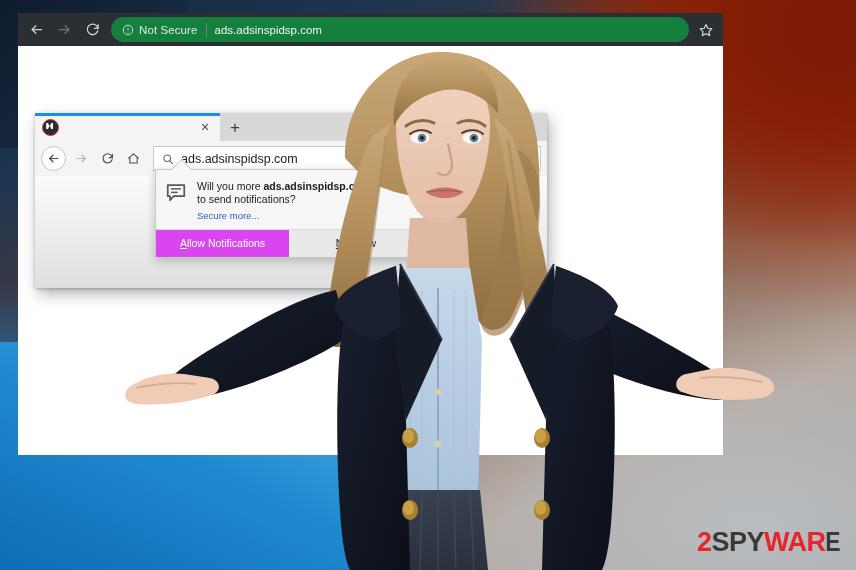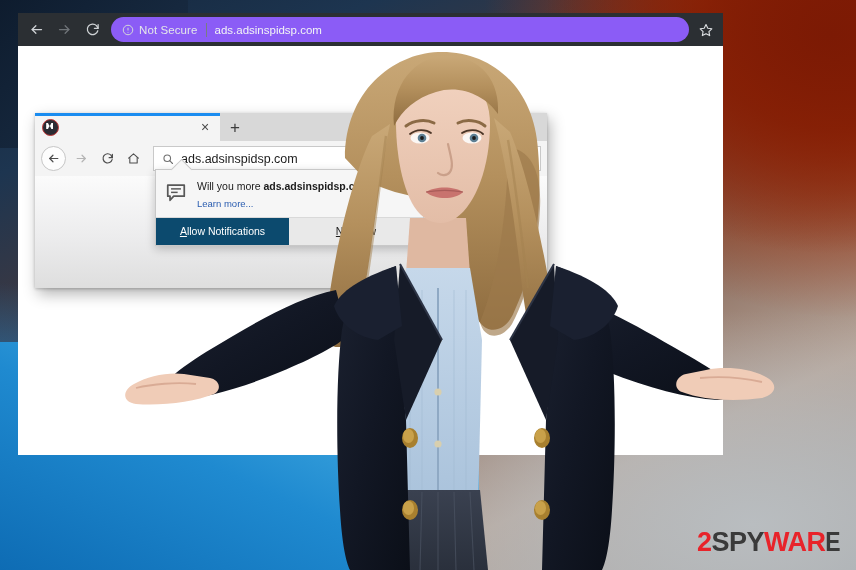--- a/index.html
+++ b/index.html
@@ -68,21 +68,21 @@
     flex: 0 0 auto;
   }
   .nav-btn.disabled { color: #6f7478; }
   .nav-btn svg { display: block; }
 
   .omnibox {
     flex: 1 1 auto;
     height: 25px;
     margin-left: 5px;
     margin-right: 4px;
-    background: #8b5cf6;
+    background: #15803d;
     border-radius: 13px;
     display: flex;
     align-items: center;
     padding: 8px 11px;
     box-sizing: border-box;
     overflow: hidden;
   }
   .not-secure-icon {
     flex: 0 0 auto;
     margin-right: 5px;
@@ -282,21 +282,21 @@
     font-size: 9.5px;
     color: #2a5db0;
   }
   .notif-buttons {
     display: flex;
     border-top: 1px solid #d9d9d9;
   }
   .btn-allow {
     flex: 0 0 auto;
     width: 133px;
-    background: #0c4a6e;
+    background: #d946ef;
     color: #ffffff;
     font-size: 10.5px;
     text-align: center;
     padding: 7px 0 8px;
   }
   .btn-allow u, .btn-notnow u { text-decoration: underline; }
   .btn-notnow {
     flex: 1 1 auto;
     background: #e9e9e9;
     color: #1b1b1b;
@@ -442,21 +442,22 @@
     <div class="notif-inner">
       <span class="notif-icon">
         <svg width="22" height="22" viewBox="0 0 24 24" fill="none" stroke="currentColor" stroke-width="1.9" stroke-linejoin="round">
           <path d="M3 4.5h18v12H9.5L5.5 21v-4.5H3z"></path>
           <line x1="6.6" y1="8.6" x2="17.4" y2="8.6" stroke-width="1.6"></line>
           <line x1="6.6" y1="12.4" x2="13.8" y2="12.4" stroke-width="1.6"></line>
         </svg>
       </span>
       <span class="notif-text">
         <div class="notif-line"><span>Will you more </span><span class="host">ads.adsinspidsp.com</span></div>
-        <span class="notif-learn">Learn more...</span>
+        <div class="notif-line">to send notifications?</div>
+        <span class="notif-learn">Secure more...</span>
       </span>
     </div>
     <div class="notif-buttons">
       <div class="btn-allow"><u>A</u><span>llow Notifications</span></div>
       <div class="btn-notnow"><u>N</u><span>ot Now</span></div>
     </div>
   </div>
 
   <div class="person">
     <svg viewBox="0 0 745 530" xmlns="http://www.w3.org/2000/svg">

